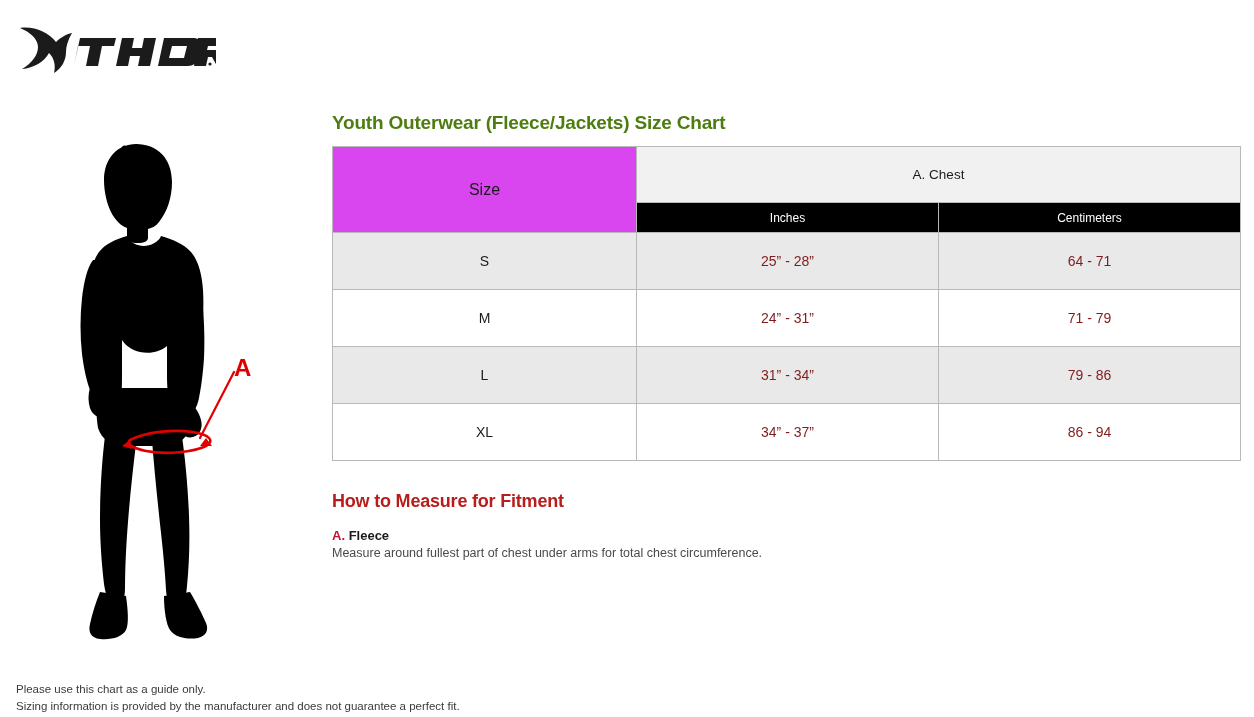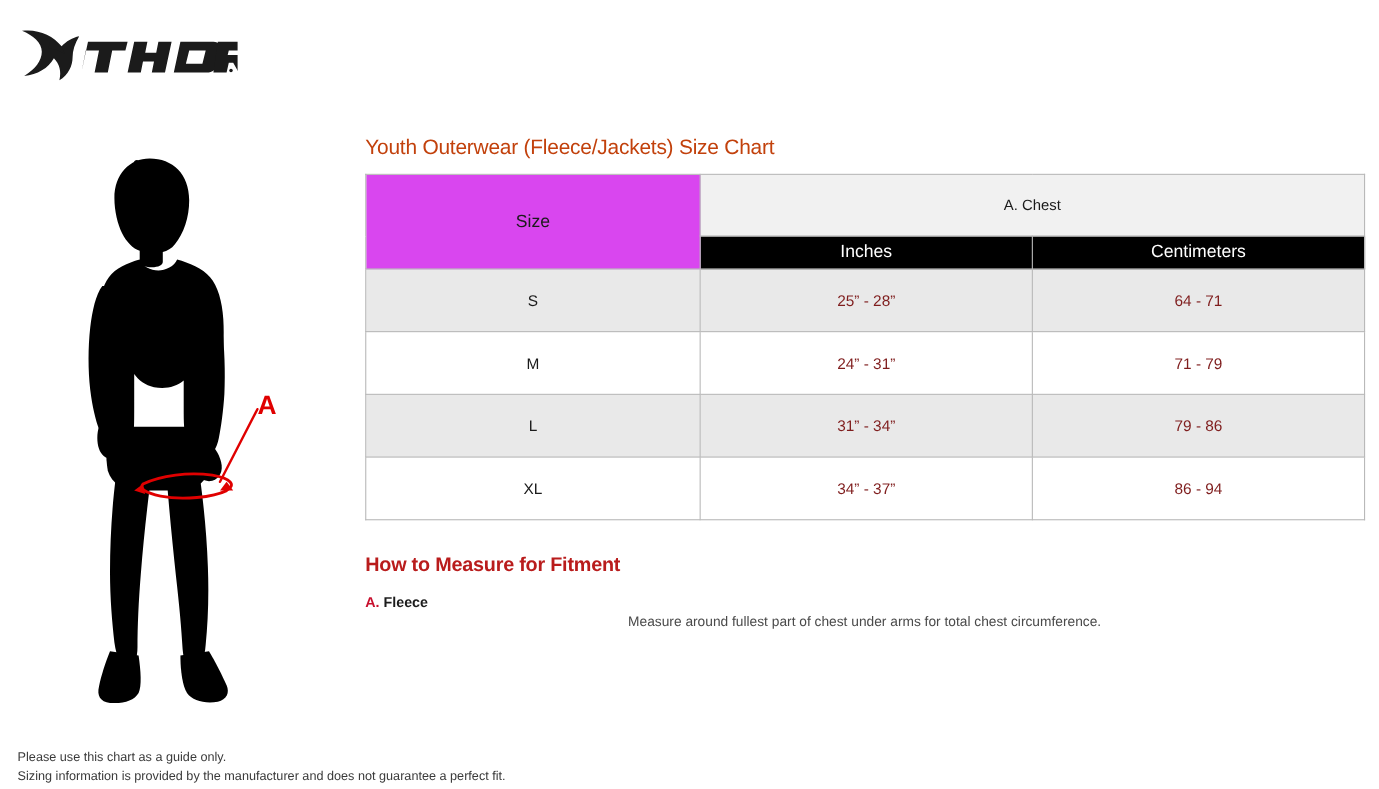--- a/index.html
+++ b/index.html
@@ -38,24 +38,24 @@
   
   #content-column {
     position: absolute;
     left: 332px;
     top: 112px;
     width: 908px;
   }
 
   #chart-title {
     font-size: 19px;
-    font-weight: normal;
+    font-weight: bold;
     letter-spacing: -0.2px;
-    color: #c2410c;
-    margin: 12px 0 12px 0;
+    color: #4d7c0f;
+    margin: 0 0 12px 0;
   }
 
   
   #size-chart-table {
     border-collapse: collapse;
     width: 908px;
     table-layout: fixed;
   }
   #size-chart-table td, #size-chart-table th {
     border: 1px solid #b9b9b9;
@@ -77,21 +77,21 @@
   .hdr-group {
     background: #f1f1f1;
     font-size: 13.5px;
     font-weight: bold;
     color: #1b1b1b;
     height: 56px;
   }
   .hdr-unit {
     background: #000000;
     color: #ffffff;
-    font-size: 16px;
+    font-size: 12px;
     font-weight: bold;
     height: 30px;
     border-color: #000000;
     border-left-color: #b9b9b9;
     border-right-color: #b9b9b9;
   }
 
   .data-row td {
     height: 57px;
     font-size: 14px;
@@ -119,21 +119,20 @@
     color: #1b1b1b;
     margin-bottom: 3px;
   }
   .measure-key {
     color: #c8102e;
     font-weight: bold;
   }
   .measure-item-desc {
     font-size: 12.5px;
     color: #4a4a4a;
-    text-align: center;
   }
 
   
   #disclaimer {
     position: absolute;
     left: 16px;
     top: 681px;
     font-size: 11.5px;
     line-height: 1.45;
     color: #3a3a3a;

